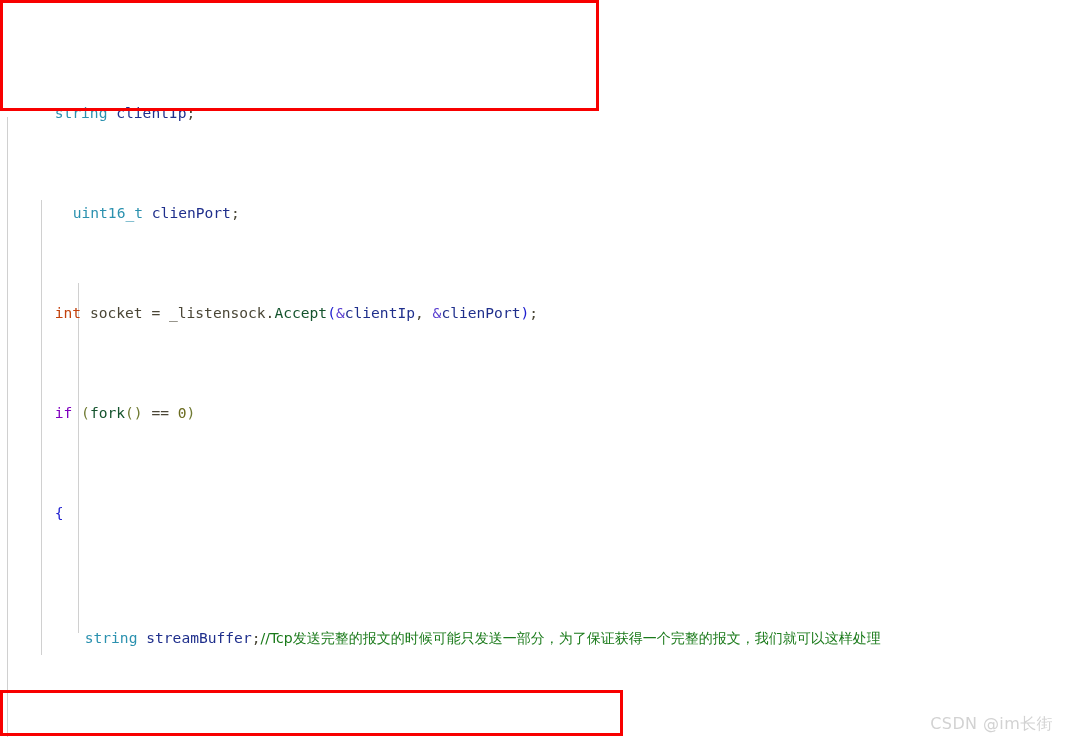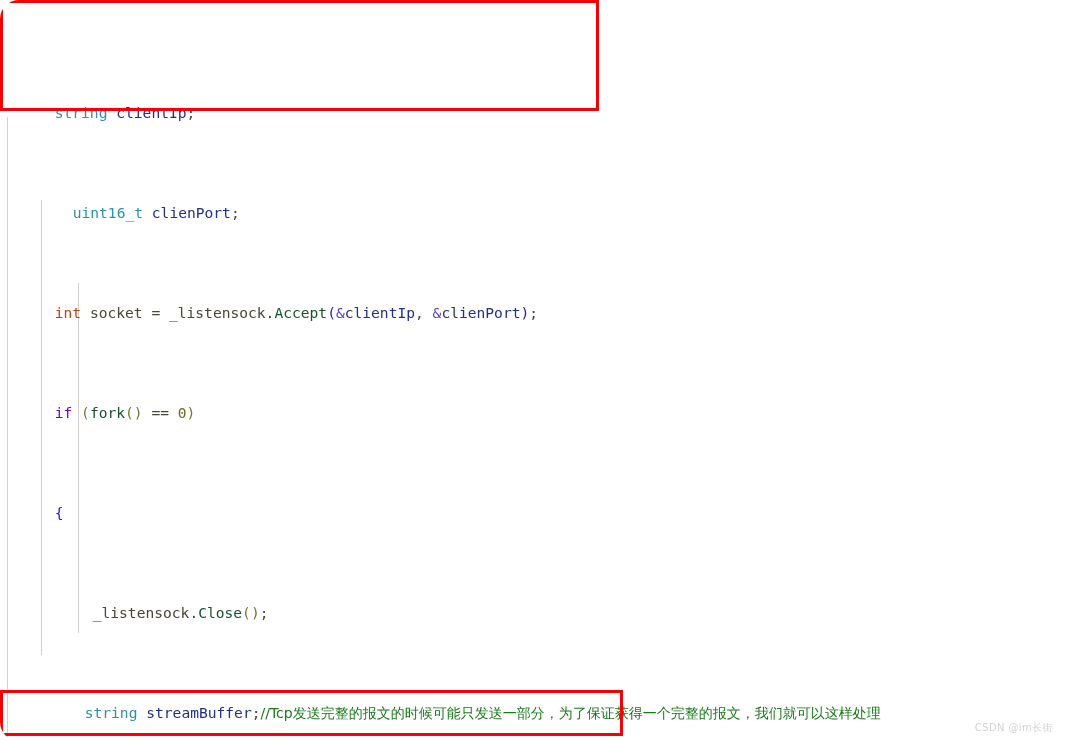--- a/index.html
+++ b/index.html
@@ -8,21 +8,20 @@
     padding: 0;
     background: #ffffff;
   }
   #page {
     position: relative;
     width: 1065px;
     height: 741px;
     background: #ffffff;
     overflow: hidden;
     font-family: "DejaVu Sans Mono", "Liberation Mono", monospace;
-    border-radius: 19px;
   }
   #code {
     position: absolute;
     left: 0;
     top: 0;
     width: 1065px;
     font-size: 14.6px;
     line-height: 25px;
     white-space: pre;
     letter-spacing: 0px;
@@ -60,21 +59,21 @@
     position: absolute;
     border: 3px solid #f80000;
     box-sizing: border-box;
     pointer-events: none;
   }
   #watermark {
     position: absolute;
     right: 12px;
     bottom: 6px;
     font-family: "DejaVu Sans", "Liberation Sans", sans-serif;
-    font-size: 10px;
+    font-size: 16px;
     color: #d2d2d2;
     letter-spacing: 0.4px;
   }
 </style>
 </head>
 <body>
 
 <div id="page">
 
   <div id="guides">
@@ -99,23 +98,20 @@
     </div>
 
     <div class="line" style="padding-left:2px">
       <span class="kw">if</span><span class="plain"> </span><span class="paren">(</span><span class="fn">fork</span><span class="paren">()</span><span class="op"> == </span><span class="num">0</span><span class="paren">)</span>
     </div>
 
     <div class="line" style="padding-left:2px">
       <span class="bluebrace">{</span>
     </div>
 
-    <div class="line" style="padding-left:40px">
-      <span class="plain">_listensock</span><span class="op">.</span><span class="fn">Close</span><span class="paren">()</span><span class="plain">;</span>
-    </div>
 
     <div class="line" style="padding-left:32px">
       <span class="cls">string</span><span class="plain"> </span><span class="ident">streamBuffer</span><span class="plain">;</span><span class="cmt cn">//Tcp发送完整的报文的时候可能只发送一部分，为了保证获得一个完整的报文，我们就可以这样处理</span>
     </div>
 
     
 
     
 
     

